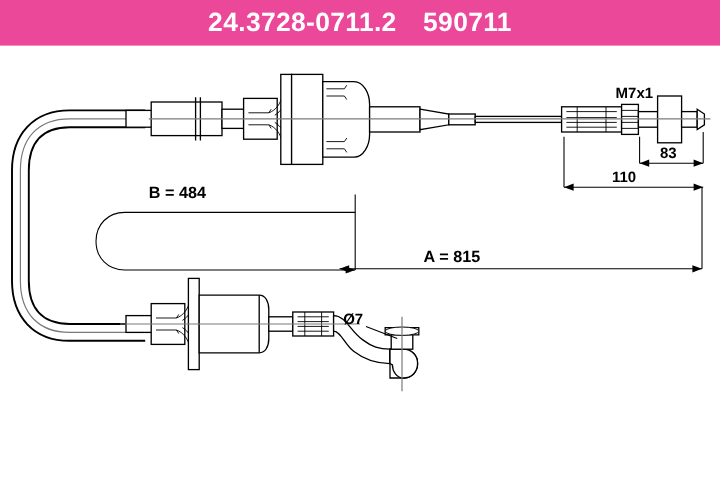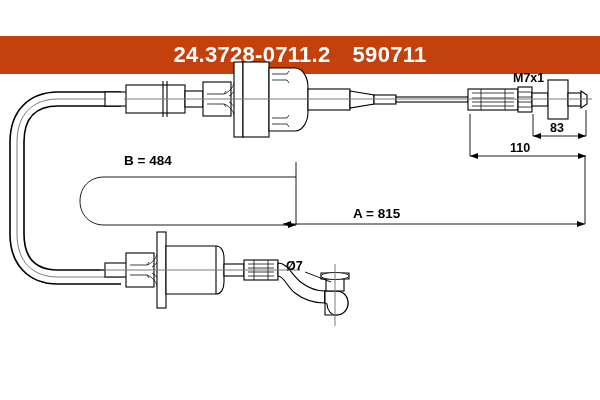--- a/index.html
+++ b/index.html
@@ -5,21 +5,21 @@
 <style>
   html,body{margin:0;padding:0;}
   body{
     width:600px;height:400px;background:#ffffff;
     font-family:"Liberation Sans", sans-serif;
     overflow:hidden;position:relative;
   }
   #sheet{position:absolute;left:0;top:0;width:600px;height:400px;background:#fff;}
   #header{
     position:absolute;left:0;top:0;width:600px;height:38px;
-    background:#c2410c;display:flex;align-items:center;justify-content:center;margin-top:36px;
+    background:#ec4899;display:flex;align-items:center;justify-content:center;
   }
   #header .t{
     color:#ffffff;font-weight:bold;font-size:22px;letter-spacing:0.3px;
     font-family:"Liberation Sans", sans-serif;white-space:pre;
   }
   #header .gap{display:inline-block;width:22px;}
   svg#dwg{position:absolute;left:0;top:38px;width:600px;height:362px;display:block;}
   .ln{fill:none;stroke:#000;stroke-width:1.1;}
   .lnT{fill:none;stroke:#000;stroke-width:0.75;}
   .lnH{fill:none;stroke:#000;stroke-width:1.6;}

